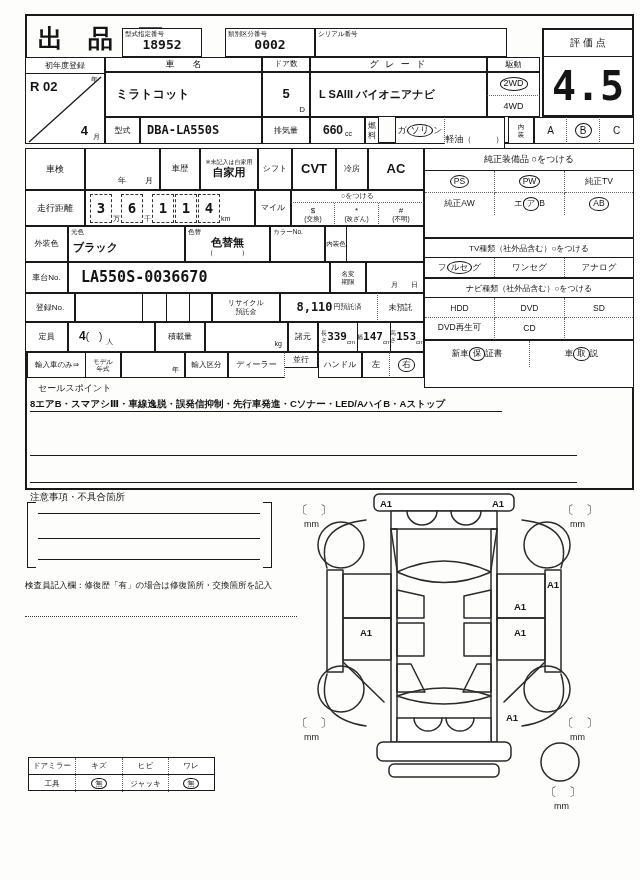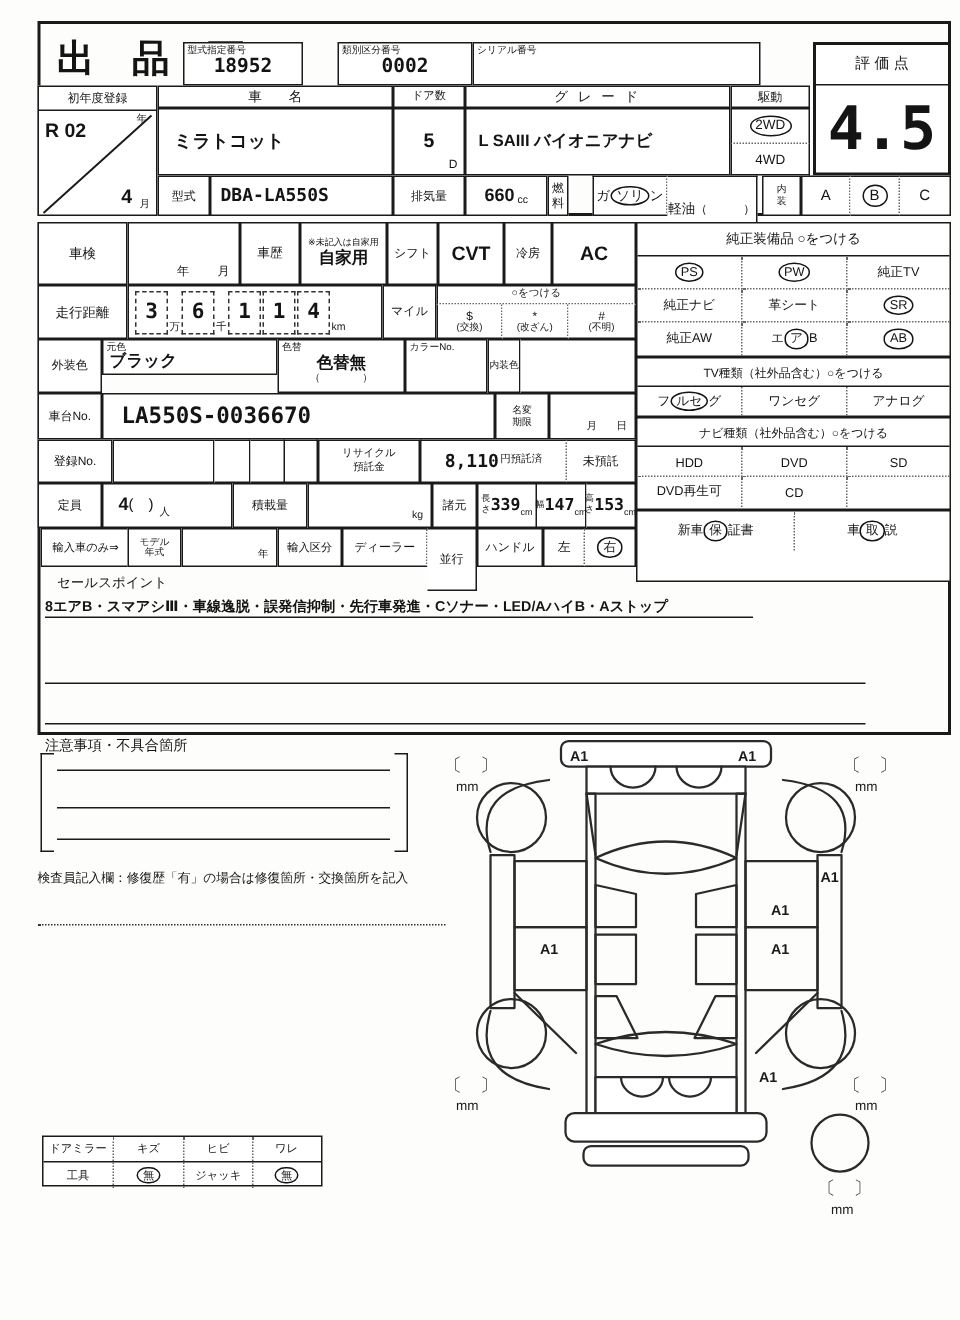--- a/index.html
+++ b/index.html
@@ -164,21 +164,21 @@
 <div class="cell" style="left:335px;top:203px;width:44px;height:23px;flex-direction:column;border-top:none;border-left:none;border-right:1px dotted #666">
   <span style="font-size:8px">*</span>
   <span style="font-size:6.5px">(改ざん)</span>
 </div>
 <div class="cell" style="left:379px;top:203px;width:45px;height:23px;flex-direction:column;border-top:none;border-left:none">
   <span style="font-size:8px">#</span>
   <span style="font-size:6.5px">(不明)</span>
 </div>
 
 <div class="cell" style="left:25px;top:226px;width:43px;height:36px;font-size:8px">外装色</div>
-<div class="cell" style="left:68px;top:226px;width:117px;height:24px;justify-content:flex-start;padding-left:4px">
+<div class="cell" style="left:68px;top:226px;width:117px;height:36px;justify-content:flex-start;padding-left:4px">
   <span class="tl">元色</span>
   <span class="val" style="font-size:11px;margin-top:6px">ブラック</span>
 </div>
 <div class="cell" style="left:185px;top:226px;width:85px;height:36px;flex-direction:column">
   <span class="tl">色替</span>
   <span class="val" style="font-size:11px;margin-top:5px">色替無</span>
   <span style="font-size:7px">（　　　　）</span>
 </div>
 <div class="cell" style="left:270px;top:226px;width:55px;height:36px">
   <span class="tl">カラーNo.</span>
@@ -258,21 +258,21 @@
   <span class="stack lab65">
       <span>モデル</span>
       <span>年式</span>
     </span>
 </div>
 <div class="cell" style="left:121px;top:352px;width:64px;height:26px">
   <span style="position:absolute;right:5px;bottom:3px;font-size:7px">年</span>
 </div>
 <div class="cell" style="left:185px;top:352px;width:43px;height:26px;font-size:7.5px">輸入区分</div>
 <div class="cell" style="left:228px;top:352px;width:57px;height:26px;font-size:8px;border-right:1px dotted #666">ディーラー</div>
-<div class="cell" style="left:285px;top:352px;width:33px;height:42px;font-size:8px;border-left:none">並行</div>
+<div class="cell" style="left:285px;top:352px;width:33px;height:16px;font-size:8px;border-left:none">並行</div>
 <div class="cell" style="left:318px;top:352px;width:44px;height:26px;font-size:8px">ハンドル</div>
 <div class="cell" style="left:362px;top:352px;width:28px;height:26px;font-size:8.5px;border-right:1px dotted #666">左</div>
 <div class="cell" style="left:390px;top:352px;width:34px;height:26px;font-size:8.5px;border-left:none">
   <span class="circled">右</span>
 </div>
 
 <div class="a" style="left:38px;top:382px;font-size:9px">セールスポイント</div>
 <div class="a" style="left:30px;top:393px;width:472px;height:19px;border-bottom:1.3px solid #1a1a1a;display:flex;align-items:flex-end">
   <span class="val" style="font-size:9.5px;white-space:nowrap">8エアB・スマアシⅢ・車線逸脱・誤発信抑制・先行車発進・Cソナー・LED/AハイB・Aストップ</span>
 </div>
@@ -283,31 +283,20 @@
   <div style="height:21px;border-bottom:1.2px solid #1a1a1a;display:flex;align-items:center;justify-content:center;font-size:9px">純正装備品 ○をつける</div>
   <div class="gridrow" style="height:22px">
     <div class="gc dotbot" style="width:70px">
         <span><span></span><span class="circled">PS</span><span></span></span>
       </div>
     <div class="gc dotbot" style="width:70px">
         <span><span></span><span class="circled">PW</span><span></span></span>
       </div>
     <div class="gc dotbot" style="width:68px">
         <span><span></span><span>純正TV</span><span></span></span>
-      </div>
-  </div>
-  <div class="gridrow" style="height:22px">
-    <div class="gc dotbot" style="width:70px">
-        <span><span></span><span>純正ナビ</span><span></span></span>
-      </div>
-    <div class="gc dotbot" style="width:70px">
-        <span><span></span><span>革シート</span><span></span></span>
-      </div>
-    <div class="gc dotbot" style="width:68px">
-        <span><span></span><span class="circled">SR</span><span></span></span>
       </div>
   </div>
   <div class="gridrow" style="height:22px">
     <div class="gc" style="width:70px">
         <span><span></span><span>純正AW</span><span></span></span>
       </div>
     <div class="gc" style="width:70px">
         <span><span>エ</span><span class="circled">ア</span><span>B</span></span>
       </div>
     <div class="gc" style="width:68px">

